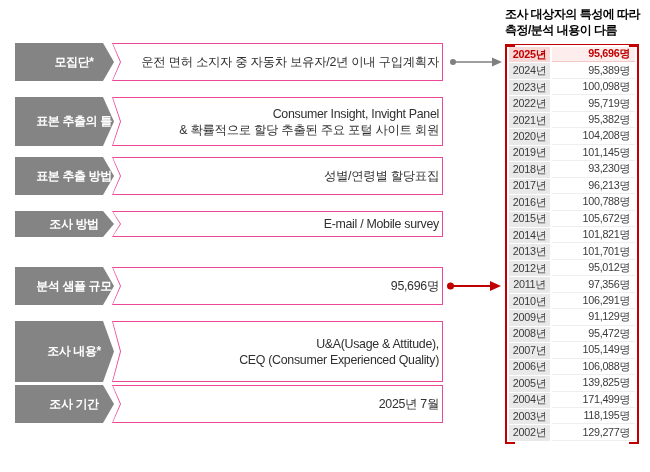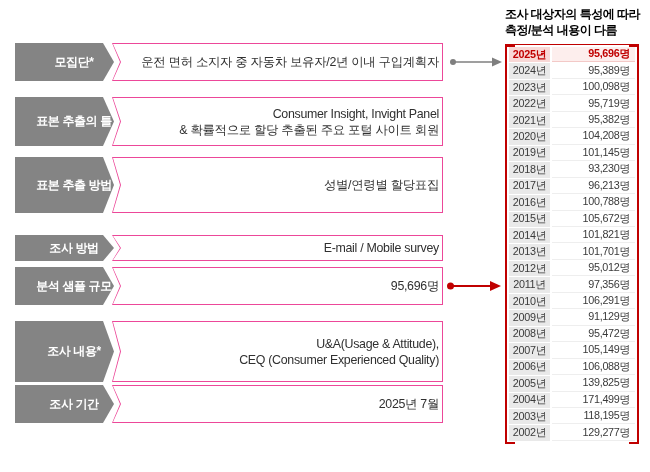--- a/index.html
+++ b/index.html
@@ -103,32 +103,32 @@
           <span>표본 추출의 틀</span>
         </div>
         <div class="m-value-outer">
           <div class="m-value-inner"></div>
           <div class="m-value-text">
             <div>Consumer Insight, Invight Panel</div>
             <div>&amp; 확률적으로 할당 추출된 주요 포털 사이트 회원</div>
           </div>
         </div>
       </div>
-      <div class="m-row" style="top: 157px; height: 56px;">
+      <div class="m-row" style="top: 157px; height: 38px;">
         <div class="m-label">
           <span>표본 추출 방법</span>
         </div>
         <div class="m-value-outer">
           <div class="m-value-inner"></div>
           <div class="m-value-text">
             <div>성별/연령별 할당표집</div>
           </div>
         </div>
       </div>
-      <div class="m-row" style="top: 211px; height: 26px; margin-top: 24px;">
+      <div class="m-row" style="top: 211px; height: 26px;">
         <div class="m-label">
           <span>조사 방법</span>
         </div>
         <div class="m-value-outer">
           <div class="m-value-inner"></div>
           <div class="m-value-text">
             <div>E-mail / Mobile survey</div>
           </div>
         </div>
       </div>

